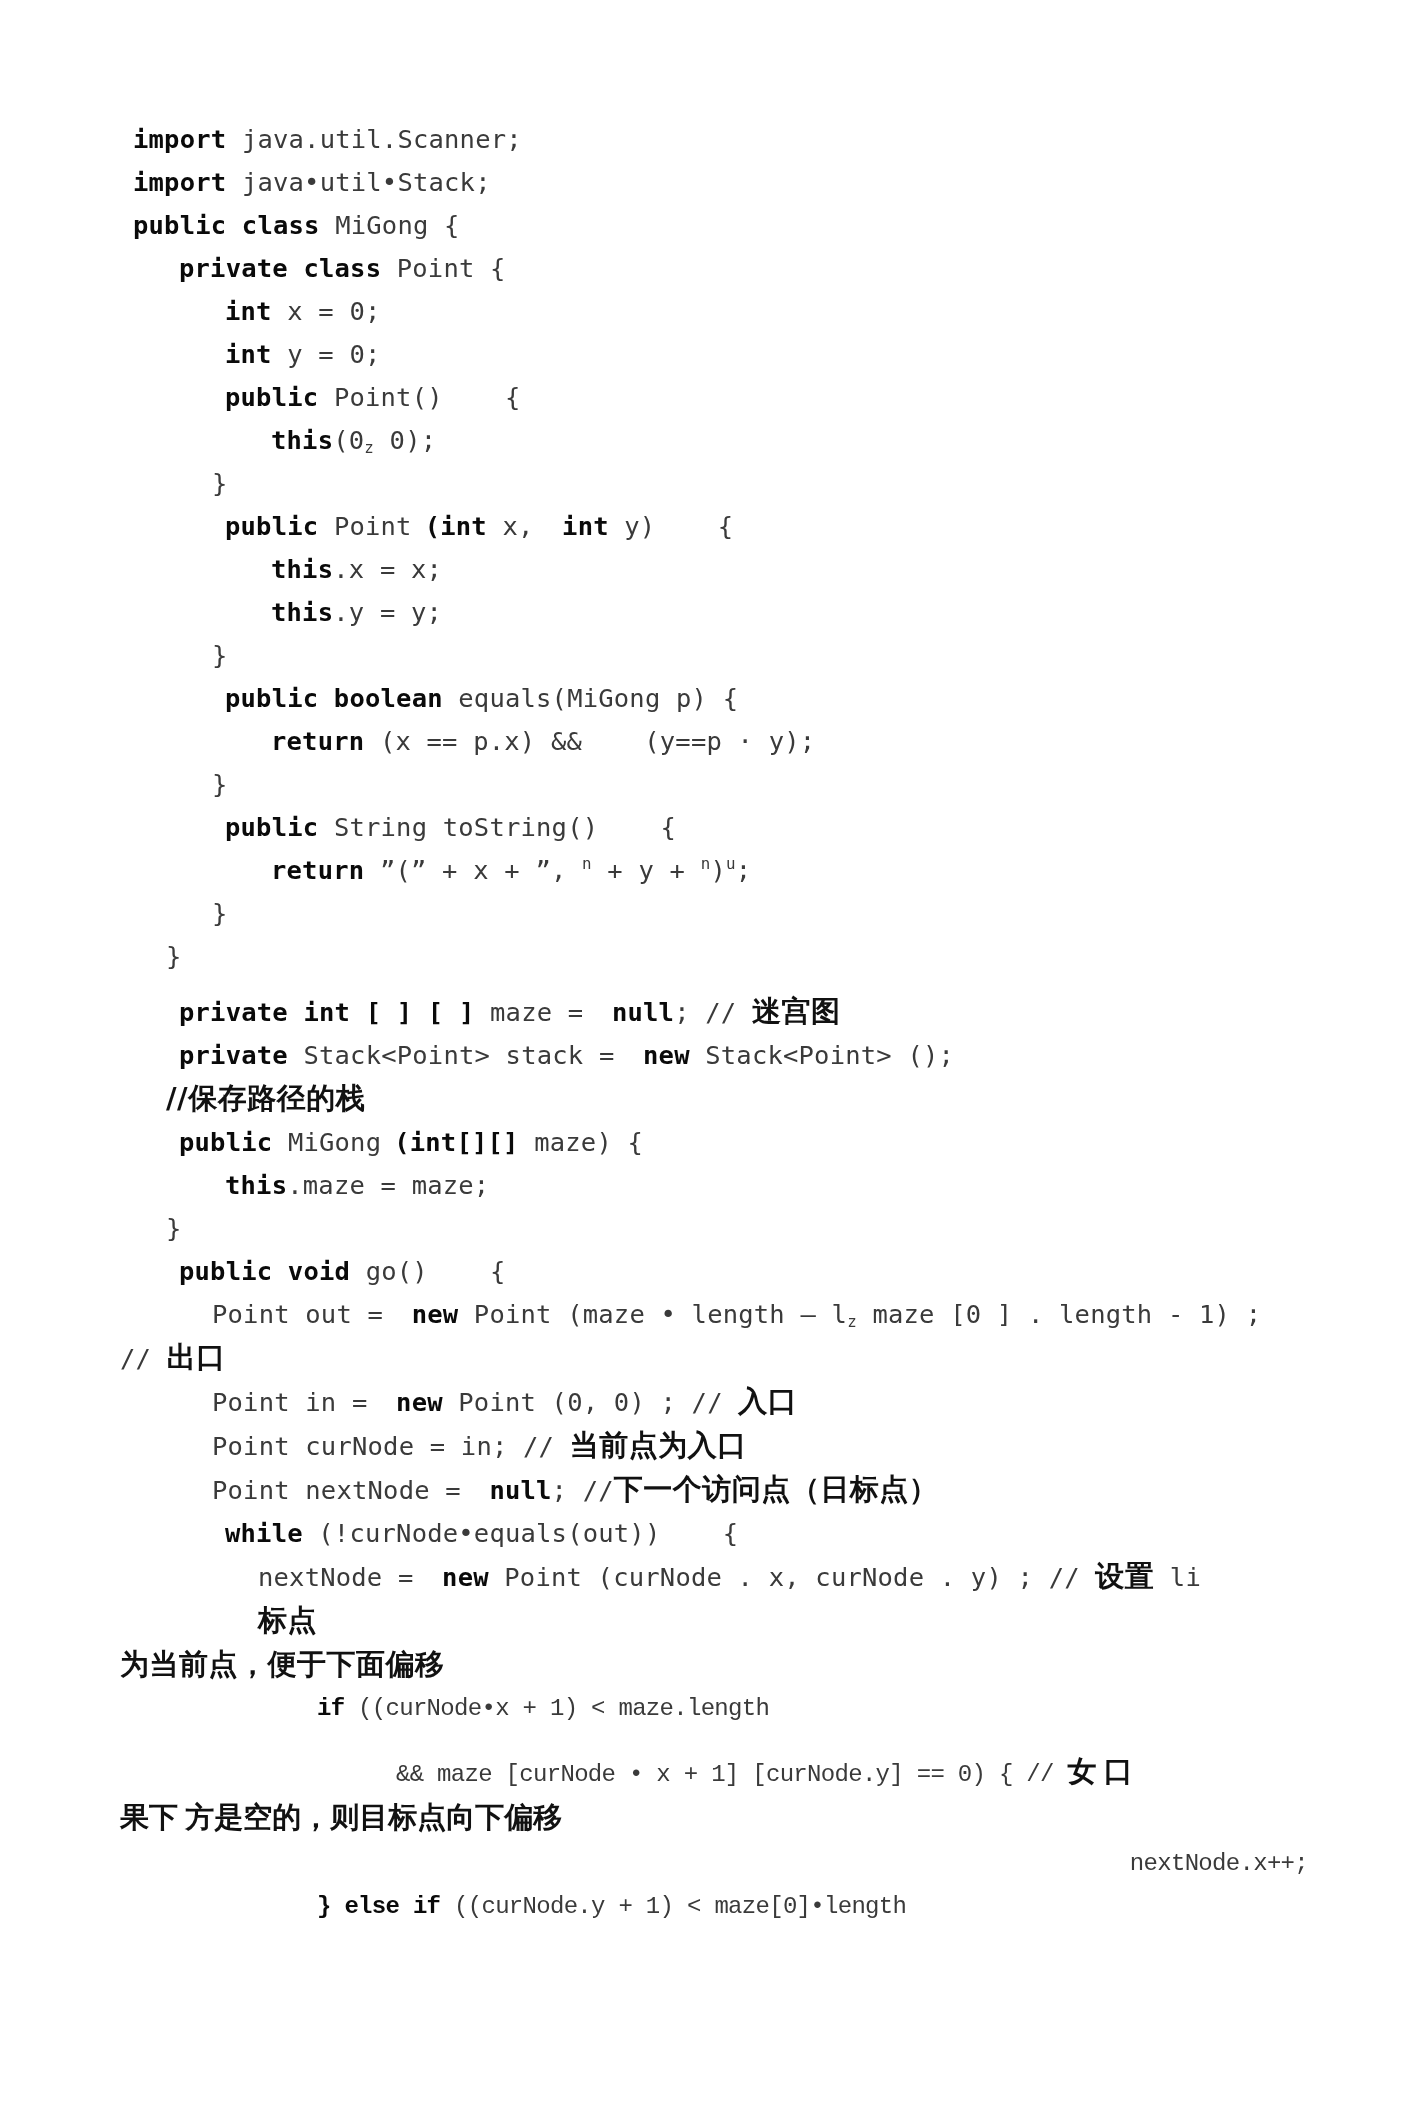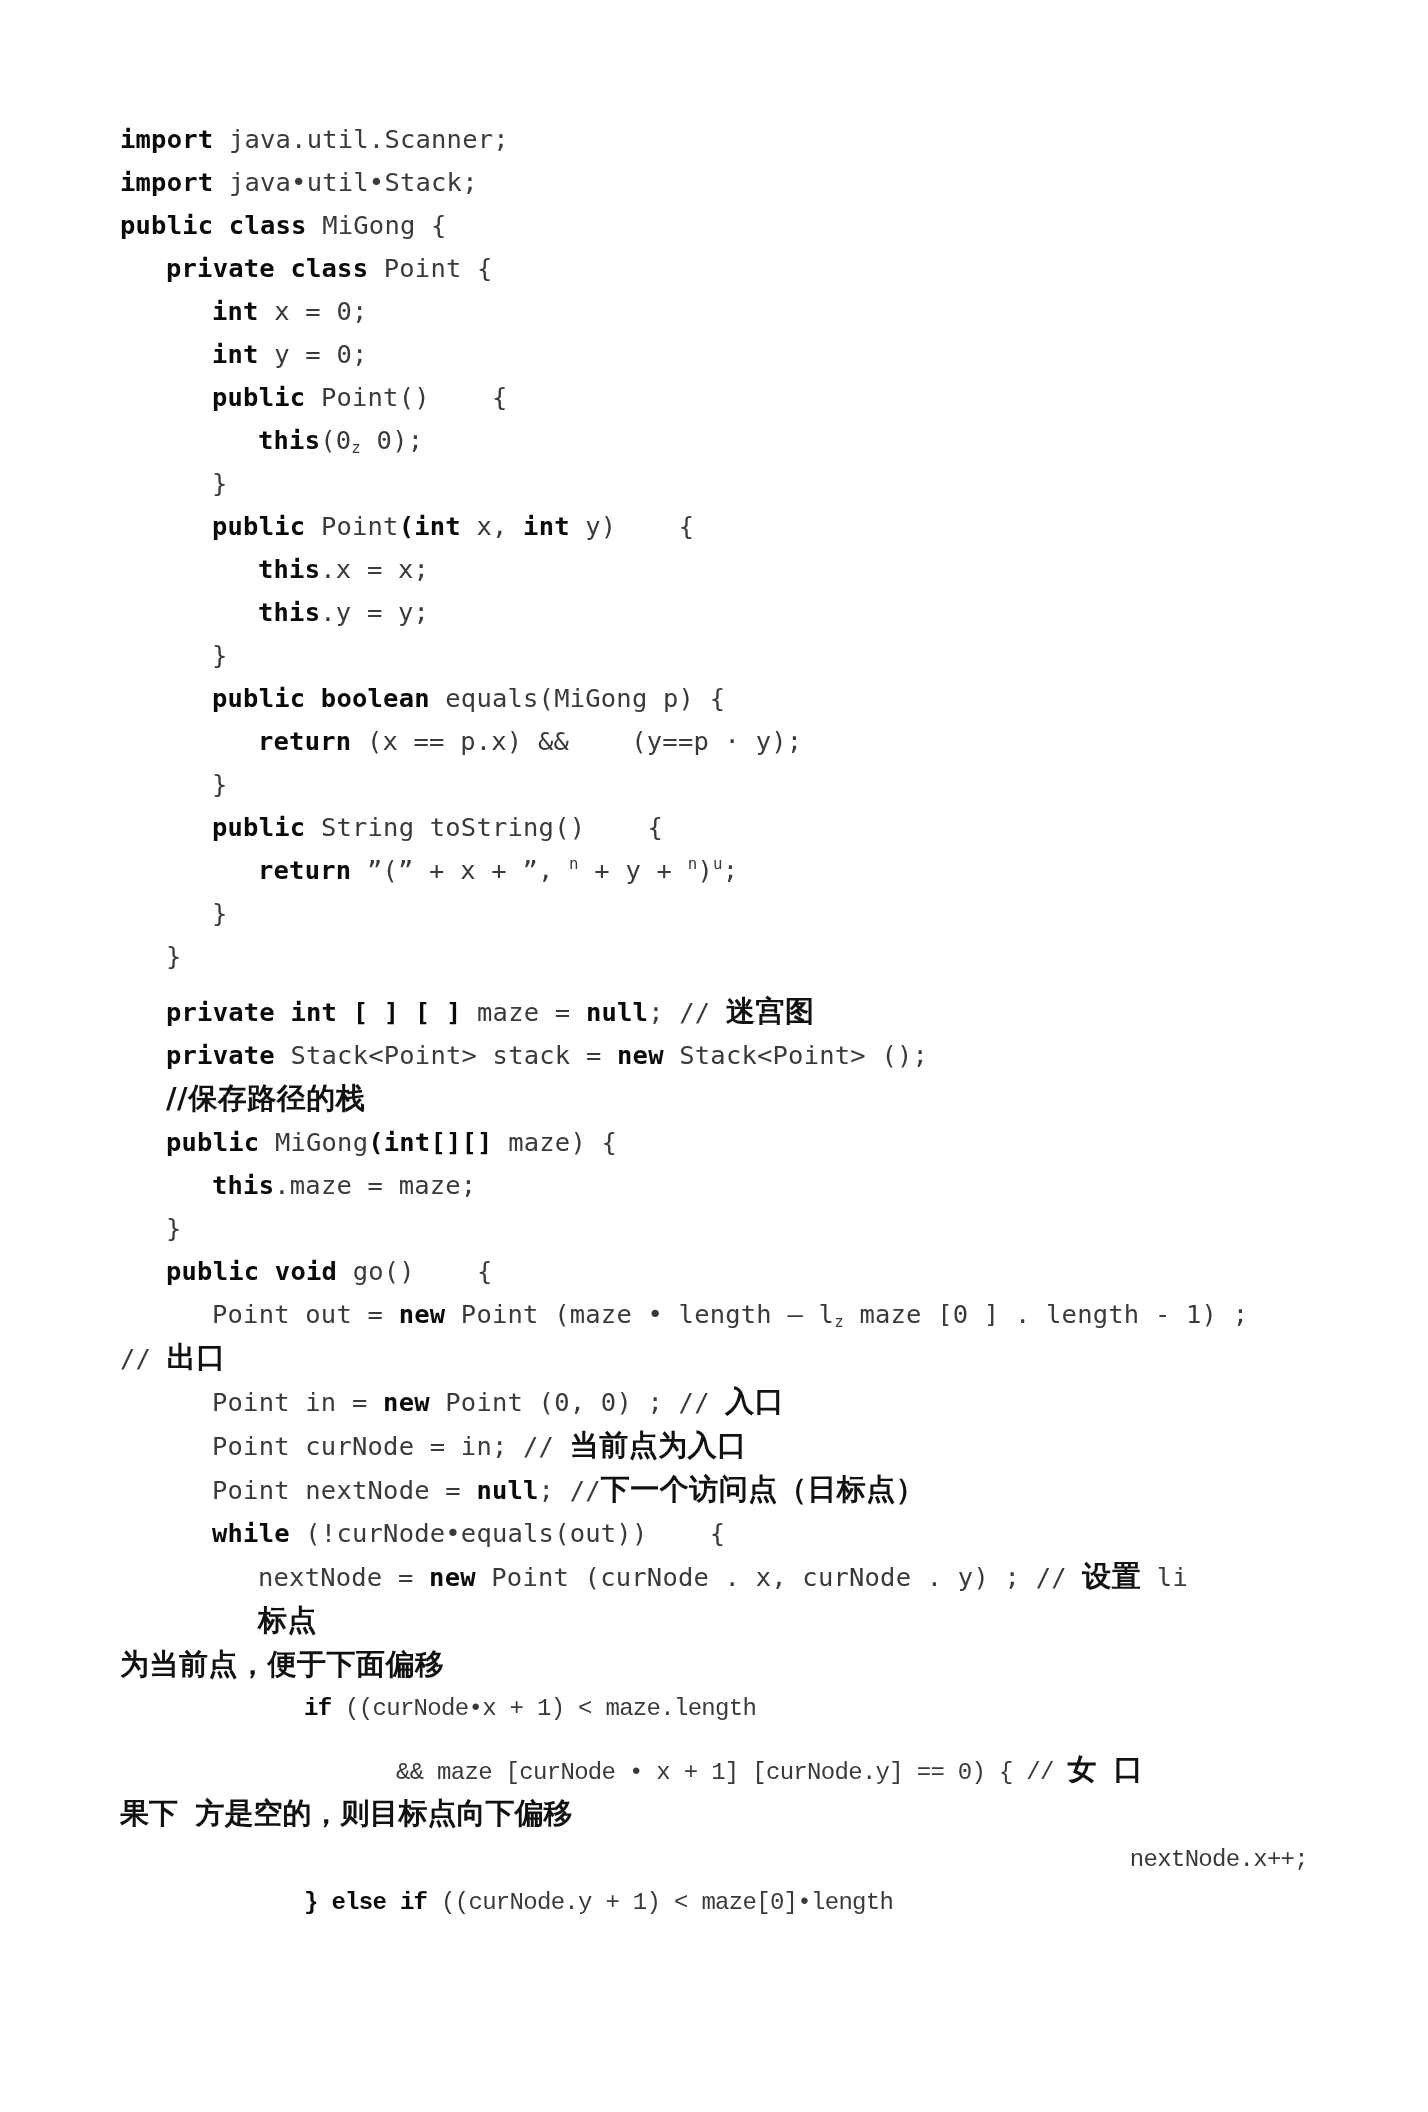--- a/index.html
+++ b/index.html
@@ -32,20 +32,21 @@
     white-space: pre-wrap;
     color: #2b2b2b;
     letter-spacing: 0.2px;
     min-height: 43px;
   }
 
   
   .kw {
     font-weight: bold;
     color: #0a0a0a;
+    margin-left: 13px;
   }
 
   
   .id {
     font-weight: normal;
     color: #3a3a3a;
   }
 
   
   .ul {
@@ -88,21 +89,21 @@
     text-indent: 0;
   }
 
   
   .narrow {
     font-family: "Liberation Mono", "DejaVu Sans Mono", monospace;
     font-size: 24px;
     letter-spacing: -0.7px;
   }
   .narrow .cn {
-    font-family: Liberation Mono, monospace;
+    font-family: Liberation Serif, serif;
     letter-spacing: 0px;
   }
 
   .spacer-sm { height: 12px; }
   .spacer-md { height: 20px; }
 </style>
 </head>
 <body>
 
 <div id="page">

